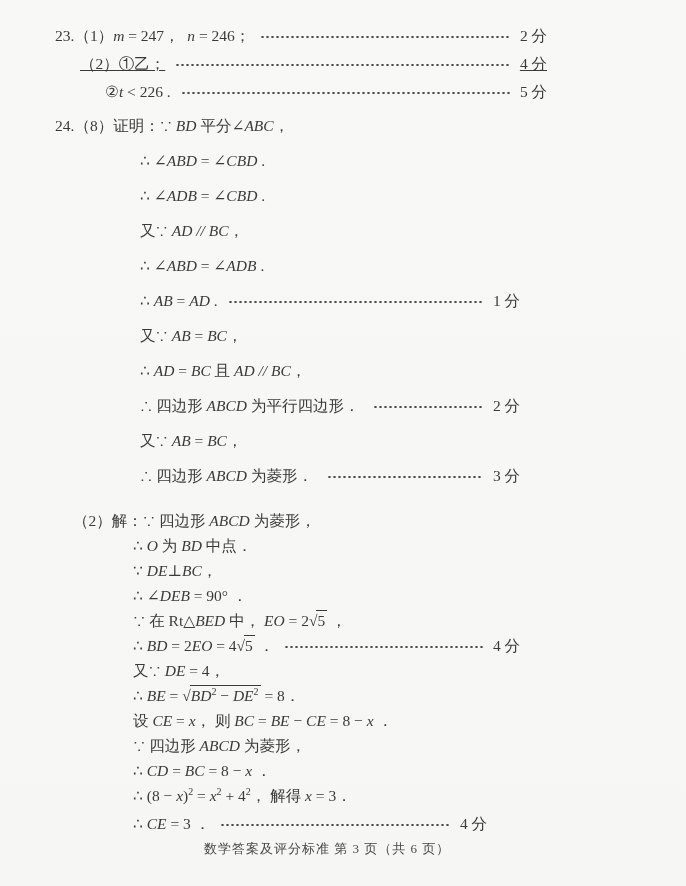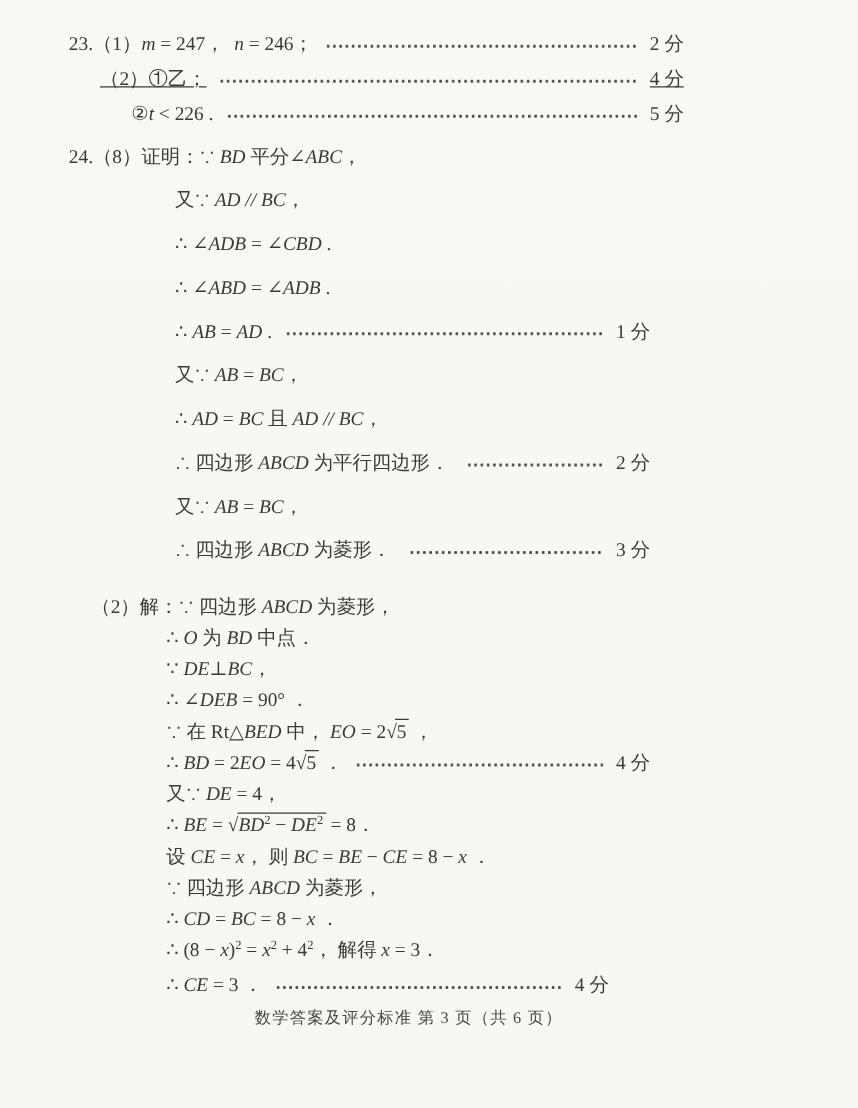--- a/index.html
+++ b/index.html
@@ -88,24 +88,27 @@
       </div>
       <div class="line sec-q23 in-sub2 w-a">
         <span class="content"><span class="t">②</span><span class="v">t</span><span class="t"> &lt; 226 .</span></span>
         <span class="dots"></span>
         <span class="score">5 分</span>
       </div>
       <div class="line sec-p1 in-q">
         <span class="content"><span class="t">24.（8）证明：∵ </span><span class="v">BD</span><span class="t"> 平分∠</span><span class="v">ABC</span><span class="t">，</span></span>
       </div>
       <div class="line sec-p1 in-stmt1">
-        <span class="content"><span class="t">又∵ </span><span class="v">AD</span><span class="t"> </span><span class="v">//</span><span class="t"> </span><span class="v">BC</span><span class="t">，</span></span>
+        <span class="content"><span class="t">∴ ∠</span><span class="v">ABD</span><span class="t"> = ∠</span><span class="v">CBD</span><span class="t"> .</span></span>
       </div>
       <div class="line sec-p1 in-stmt1">
         <span class="content"><span class="t">∴ ∠</span><span class="v">ADB</span><span class="t"> = ∠</span><span class="v">CBD</span><span class="t"> .</span></span>
+      </div>
+      <div class="line sec-p1 in-stmt1">
+        <span class="content"><span class="t">又∵ </span><span class="v">AD</span><span class="t"> </span><span class="v">//</span><span class="t"> </span><span class="v">BC</span><span class="t">，</span></span>
       </div>
       <div class="line sec-p1 in-stmt1">
         <span class="content"><span class="t">∴ ∠</span><span class="v">ABD</span><span class="t"> = ∠</span><span class="v">ADB</span><span class="t"> .</span></span>
       </div>
       <div class="line sec-p1 in-stmt1 w-b">
         <span class="content"><span class="t">∴ </span><span class="v">AB</span><span class="t"> = </span><span class="v">AD</span><span class="t"> .</span></span>
         <span class="dots"></span>
         <span class="score">1 分</span>
       </div>
       <div class="line sec-p1 in-stmt1">

